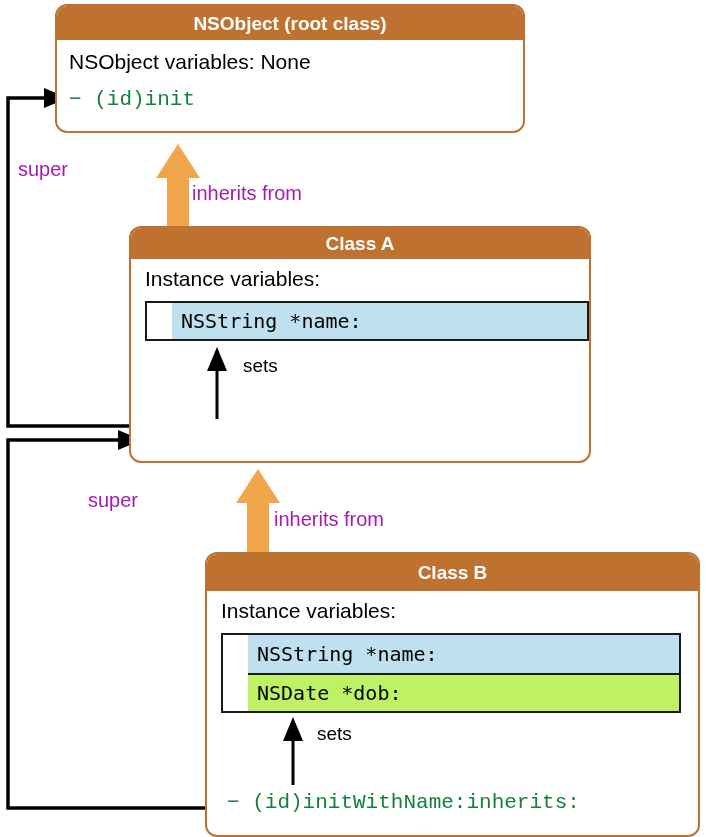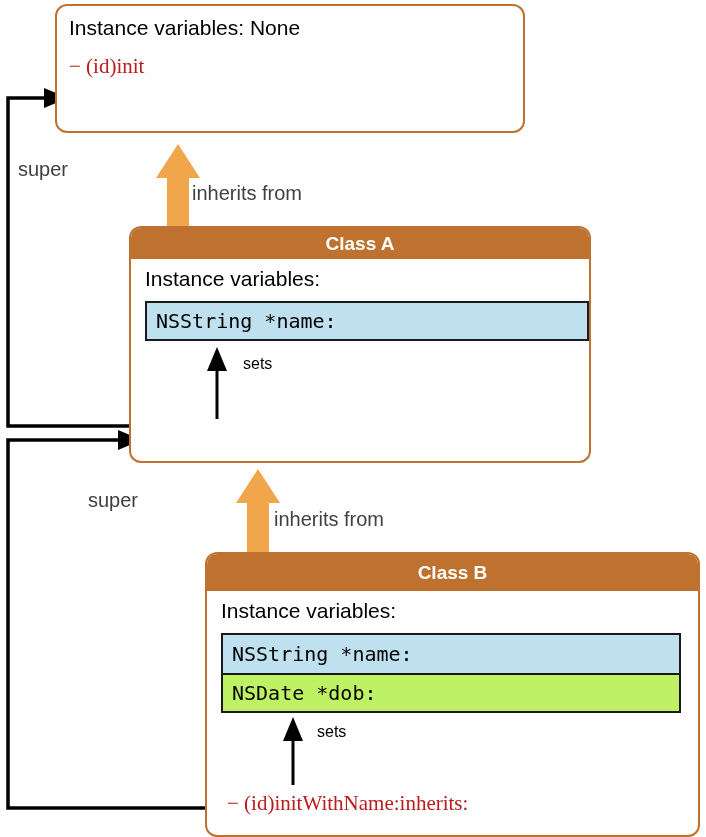--- a/index.html
+++ b/index.html
@@ -54,44 +54,45 @@
   }
   .ivar-row{
     box-sizing:border-box;
     font-family:"DejaVu Sans Mono", monospace;
     font-size:20px;
     color:#000;
     display:flex;
     align-items:center;
     padding-left:9px;
     white-space:nowrap;
+    margin-left:25px;
   }
   .ivar-row + .ivar-row{ border-top:2px solid #1a1a1a; }
   .method{
     position:absolute;
-    font-family:Liberation Serif, serif;
+    font-family:Liberation Mono, monospace;
     font-size:21px;
-    color:#b91c1c;
+    color:#15803d;
     white-space:nowrap;
   }
 
   
   .overlay{position:absolute;left:0;top:0;width:706px;height:837px;}
   #arrows-back{z-index:1;}
 
   .label-text{
     position:absolute;
     font-size:20px;
-    color:#404040;
+    color:#a21caf;
     white-space:nowrap;
     z-index:7;
   }
   .sets-label{
     position:absolute;
-    font-size:16px;
+    font-size:19px;
     color:#000;
     white-space:nowrap;
   }
 </style>
 </head>
 <body>
 
 <div id="stage">
 
   <svg class="overlay" id="arrows-back" viewBox="0 0 706 837">
@@ -110,22 +111,23 @@
   <svg class="overlay" id="inherit-arrows" viewBox="0 0 706 837" style="z-index:2">
     <g>
       <path d="M 178 144 L 200 178 L 189 178 L 189 232 L 167 232 L 167 178 L 156 178 Z" fill="#f2a64c"></path>
     </g>
     <g>
       <path d="M 258 469 L 280 503 L 269 503 L 269 558 L 247 558 L 247 503 L 236 503 Z" fill="#f2a64c"></path>
     </g>
   </svg>
 
   <div class="class-box" id="box-nsobject" style="left: 55px; top: 4px; width: 470px; height: 129px; --brand: #bf7230;">
+    <div class="class-header" style="height: 34px; background: rgb(191, 114, 48);">NSObject (root class)</div>
     <div class="class-body">
-      <div class="ivar-title" style="left:12px;top:10px;">Instance variables: None</div>
+      <div class="ivar-title" style="left:12px;top:10px;">NSObject variables: None</div>
       <div class="method" style="left:12px;top:48px;">− (id)init</div>
     </div>
   </div>
 
   <div class="class-box" id="box-class-a" style="left: 129px; top: 226px; width: 462px; height: 237px; --brand: #bf7230;">
     <div class="class-header" style="height: 31px; background: rgb(191, 114, 48);">Class A</div>
     <div class="class-body">
       <div class="ivar-title" style="left:14px;top:8px;">Instance variables:</div>
       <div class="ivar-table" id="ivars-class-a" style="left:14px;top:42px;width:444px;">
         <div class="ivar-row" style="height:36px;background:#bee0ef;">NSString *name:</div>

